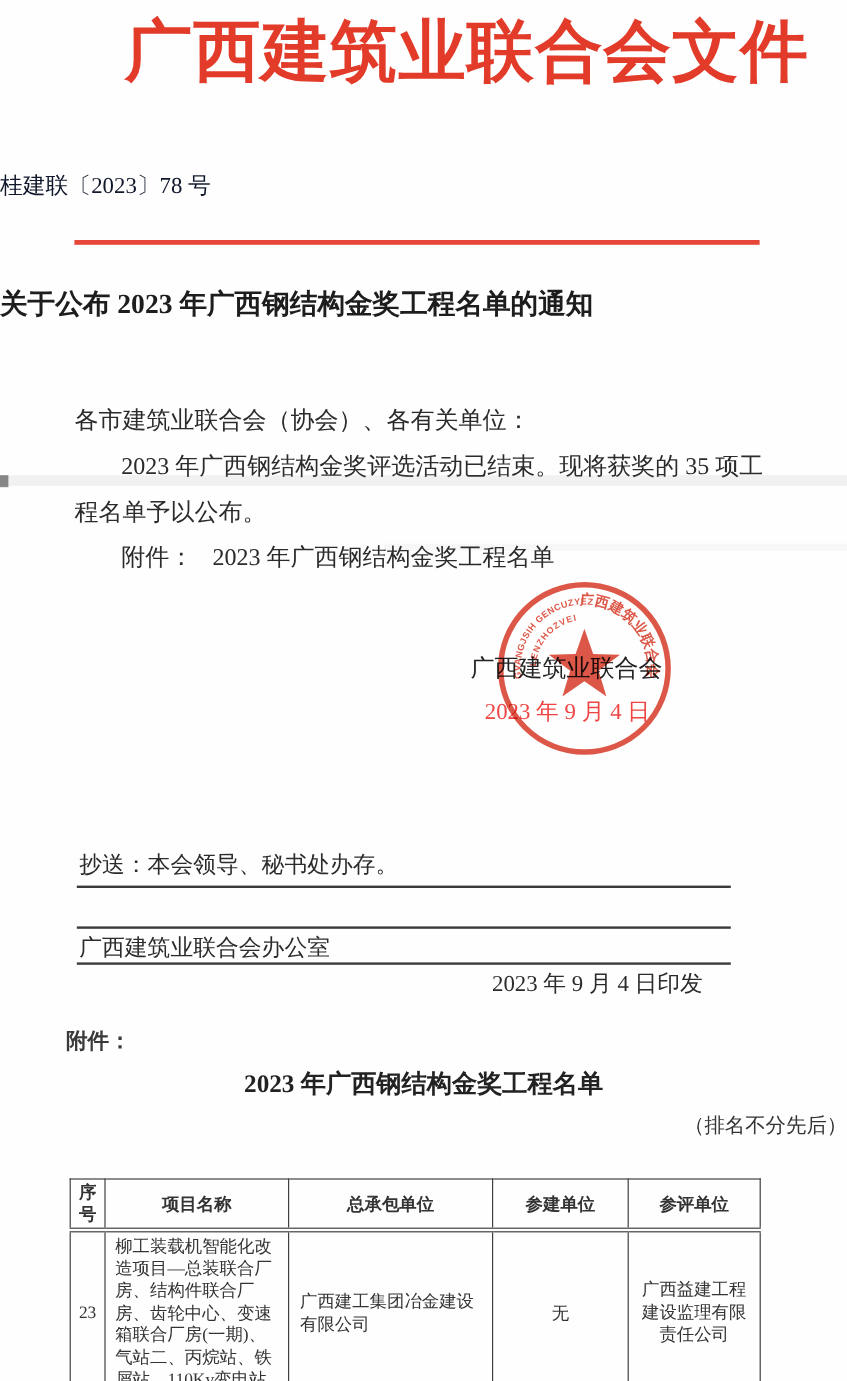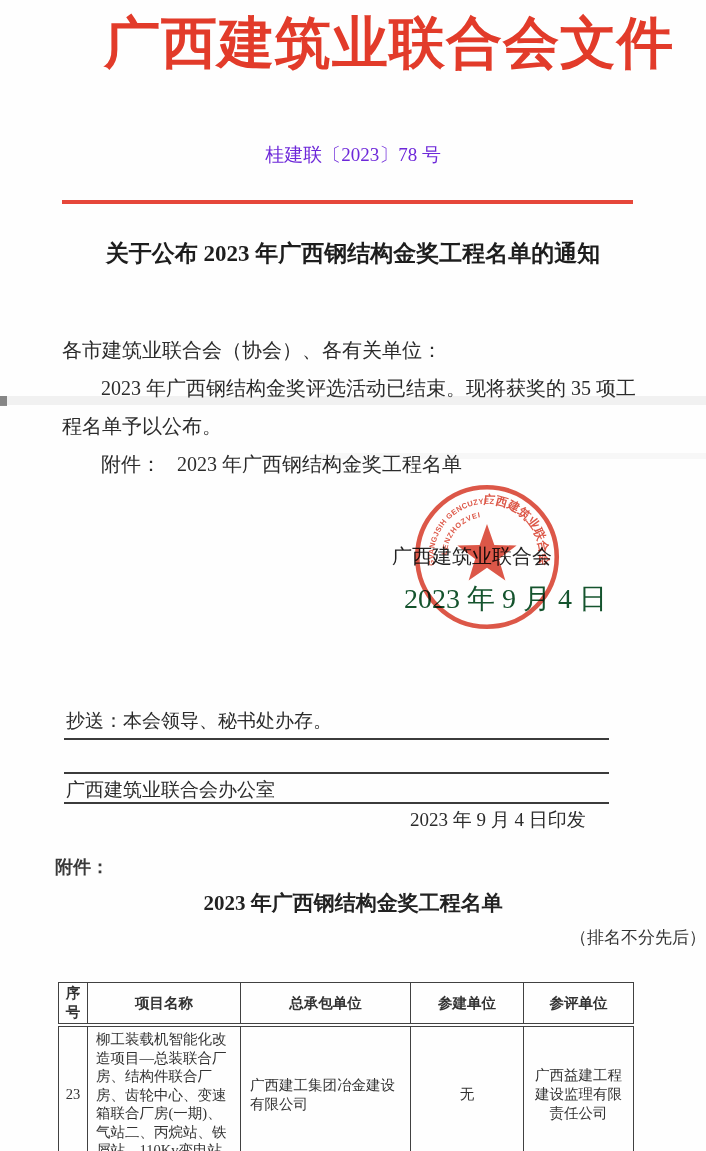--- a/index.html
+++ b/index.html
@@ -9,30 +9,30 @@
     font-family:"Liberation Serif","DejaVu Serif",serif;
     color:#2b2b2b;
   }
   .abs{position:absolute;}
   
   .letterhead{
     top:6px;left:0;width:706px;text-align:center;
     font-size:56px;font-weight:700;color:#e23b2a;
     letter-spacing:1px;white-space:nowrap;padding-left:36px;
   }
-  .doc-number{top:142px;left:0;width:706px;text-align:center;font-size:19px;color:#6d28d9;}
+  .doc-number{top:142px;left:0;width:706px;font-size:19px;color:#0f172a;}
   .red-rule{top:200px;left:62px;width:571px;height:4px;background:#e6473a;}
-  .doc-title{top:238px;left:0;width:706px;text-align:center;font-size:23px;font-weight:700;color:#1d1d1d;}
+  .doc-title{top:238px;left:0;width:706px;text-align:left;font-size:23px;font-weight:700;color:#1d1d1d;}
   .salutation{top:337px;left:62px;font-size:20px;}
   .body-line1{top:375px;left:101px;font-size:20px;}
   .body-line2{top:413px;left:62px;font-size:20px;}
   .attach-ref{top:451px;left:101px;font-size:20px;}
   .attach-ref .gap{display:inline-block;width:16px;}
   .sign-org{top:543px;left:392px;font-size:20px;color:#222;}
-  .sign-date{top:580px;left:404px;font-size:28px;color:#14532d;}
+  .sign-date{top:580px;left:404px;font-size:19px;color:#ef4444;}
   
   .scan-band{top:396px;left:0;width:706px;height:9px;background:rgba(125,125,125,0.10);}
   .scan-tick{top:396px;left:0;width:7px;height:10px;background:rgba(45,45,45,0.55);}
   .scan-band2{top:453px;left:320px;width:386px;height:6px;background:rgba(125,125,125,0.05);}
   
   .seal{top:479px;left:409px;width:156px;height:156px;mix-blend-mode:multiply;opacity:0.88;}
   
   .foot-line{left:64px;width:545px;height:2px;background:#3b3b3b;}
   .fl1{top:738px;} .fl2{top:772px;} .fl3{top:802px;}
   .cc-line{top:708px;left:66px;font-size:19px;}

